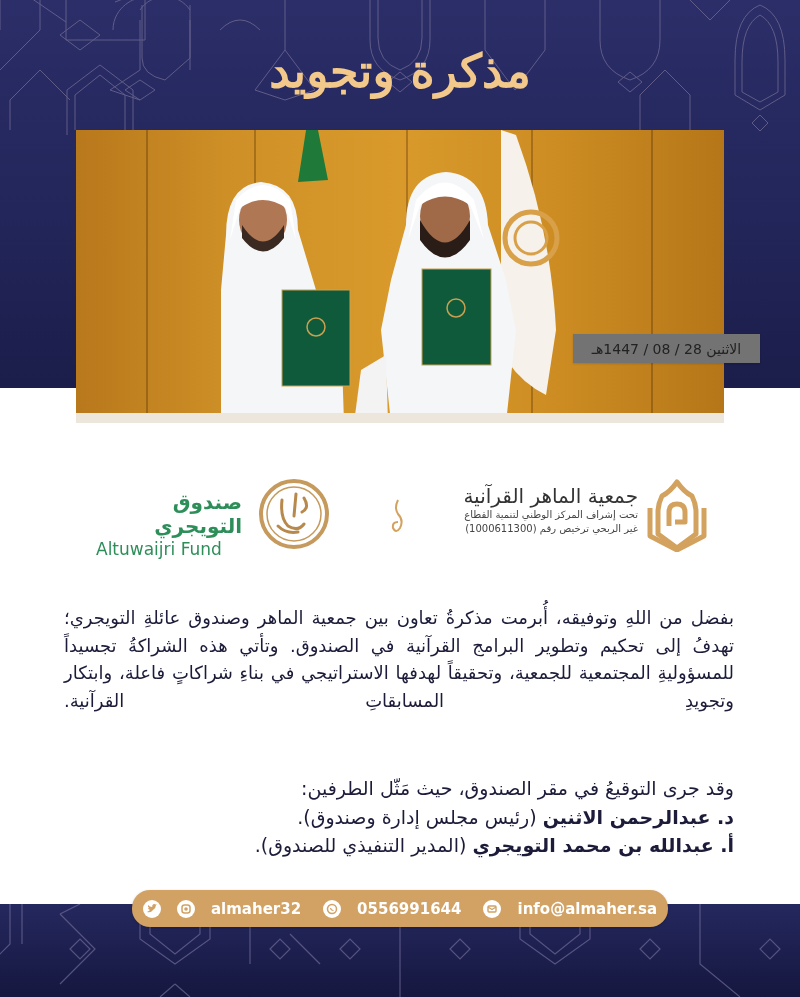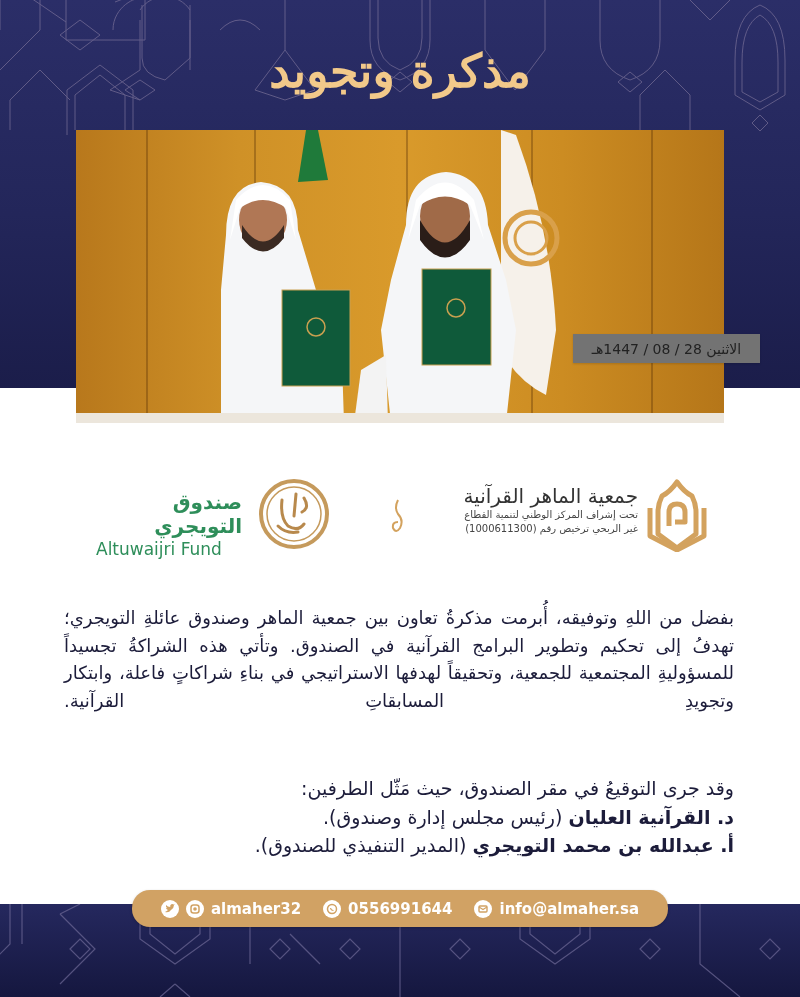--- a/index.html
+++ b/index.html
@@ -61,21 +61,21 @@
   }
   .body-text2 b { font-weight:bold; }
 
   .contact-pill {
     position:absolute; left:132px; top:890px; width:536px; height:37px;
     background:#d1a264; border-radius:18px;
     display:flex; align-items:center; justify-content:center; gap:22px;
     color:#ffffff; font-weight:bold; font-size:15px;
     box-shadow:0 1px 3px rgba(0,0,0,0.2);
   }
-  .contact-item { display:flex; align-items:flex-end; gap:7px; }
+  .contact-item { display:flex; align-items:flex-end; gap:16px; }
   .cicon { width:18px; height:18px; border-radius:50%; background:#ffffff; position:relative; display:inline-block; }
 </style>
 </head>
 <body>
 
 <div class="top-band">
   <svg class="pattern" viewBox="0 0 800 388" preserveAspectRatio="none">
     <g fill="none" stroke="#8f83a6" stroke-width="1" opacity="0.55">
       <path d="M-40 70 L0 30 L0 -20 M40 -20 L40 30 L0 70"></path>
       <path d="M145 -5 L145 40 L66 40 L66 -5"></path>
@@ -176,21 +176,21 @@
   <div class="fund-text">
     <div class="fund-ar">صندوق التويجري</div>
     <div class="fund-en">Altuwaijri Fund</div>
   </div>
 </div>
 
 <div class="body-text">بفضل من اللهِ وتوفيقه، أُبرمت مذكرةُ تعاون بين جمعية الماهر وصندوق عائلةِ التويجري؛ تهدفُ إلى تحكيم وتطوير البرامج القرآنية في الصندوق. وتأتي هذه الشراكةُ تجسيداً للمسؤوليةِ المجتمعية للجمعية، وتحقيقاً لهدفها الاستراتيجي في بناءِ شراكاتٍ فاعلة، وابتكار وتجويدِ المسابقاتِ القرآنية.</div>
 
 <div class="body-text2">
   <div>وقد جرى التوقيعُ في مقر الصندوق، حيث مَثّل الطرفين:</div>
-  <div><b>د. القرآنية العليان</b><span> (رئيس مجلس إدارة وصندوق).</span></div>
+  <div><b>د. عبدالرحمن الاثنين</b><span> (رئيس مجلس إدارة وصندوق).</span></div>
   <div><b>أ. عبدالله بن محمد التويجري</b><span> (المدير التنفيذي للصندوق).</span></div>
 </div>
 
 <div class="footer-band">
   <svg class="pattern" viewBox="0 0 800 93" preserveAspectRatio="none">
     <g fill="none" stroke="#6f6a97" stroke-width="1.2" opacity="0.7">
       <path d="M10 0 L10 40 L-20 70"></path>
       <path d="M22 0 L22 40"></path>
       <path d="M60 10 L80 0 M60 10 L95 45 L60 80"></path>
       <path d="M70 45 L80 35 L90 45 L80 55 Z"></path>

